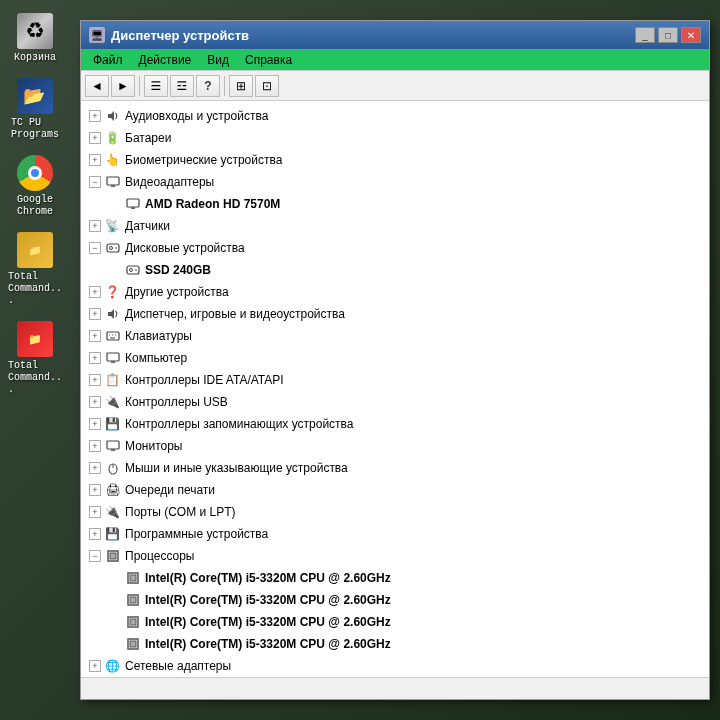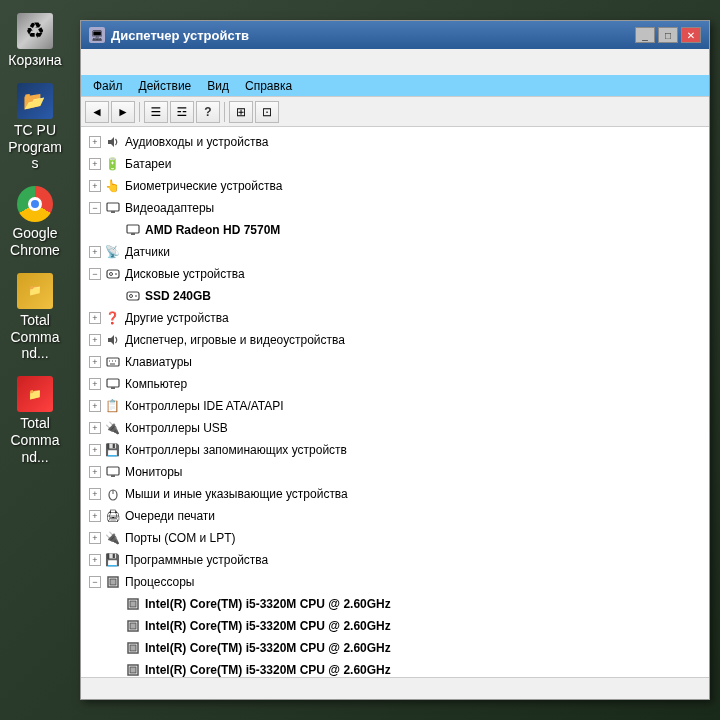--- a/index.html
+++ b/index.html
@@ -47,26 +47,26 @@
 
     .icon-img {
       width: 36px;
       height: 36px;
       display: flex;
       align-items: center;
       justify-content: center;
     }
 
     .icon-label {
-      font-size: 14px;
+      font-size: 10px;
       color: white;
-      text-align: center;
       text-shadow: 1px 1px 2px rgba(0,0,0,0.8);
       line-height: 1.2;
       word-break: break-word;
+      font-family: Liberation Mono, monospace;
     }
 
     
     .recycle-icon {
       background: linear-gradient(135deg, #888 0%, #ccc 50%, #888 100%);
       border-radius: 3px;
       width: 36px;
       height: 36px;
       display: flex;
       align-items: center;
@@ -177,28 +177,27 @@
       font-size: 10px;
       cursor: pointer;
       display: flex;
       align-items: center;
       justify-content: center;
       color: #333;
     }
 
     
     .menu-bar {
-      background: #7dd3fc;
+      background: #22c55e;
       height: 22px;
       display: flex;
       align-items: center;
       padding: 0 4px;
       border-bottom: 1px solid #ccc;
       flex-shrink: 0;
-      margin-top: 26px;
     }
 
     .menu-item {
       padding: 2px 8px;
       font-size: 12px;
       color: #000;
       cursor: pointer;
     }
 
     
@@ -487,21 +486,21 @@
           <span class="item-label">Контроллеры IDE ATA/ATAPI</span>
         </div>
         <div class="tree-item level-0">
           <div class="expand-btn">+</div>
           <div class="item-icon" style="font-size: 12px;">🔌</div>
           <span class="item-label">Контроллеры USB</span>
         </div>
         <div class="tree-item level-0">
           <div class="expand-btn">+</div>
           <div class="item-icon" style="font-size: 12px;">💾</div>
-          <span class="item-label">Контроллеры запоминающих устройств</span>
+          <span class="item-label">Контроллеры запоминающих устройства</span>
         </div>
         <div class="tree-item level-0">
           <div class="expand-btn">+</div>
           <div class="item-icon">
             <svg width="14" height="12" viewBox="0 0 14 12">
               <rect x="1" y="1" width="12" height="8" fill="none" stroke="#444" stroke-width="1.2" rx="1"></rect>
               <rect x="5" y="9" width="4" height="2" fill="#666"></rect>
             </svg>
           </div>
           <span class="item-label">Мониторы</span>

